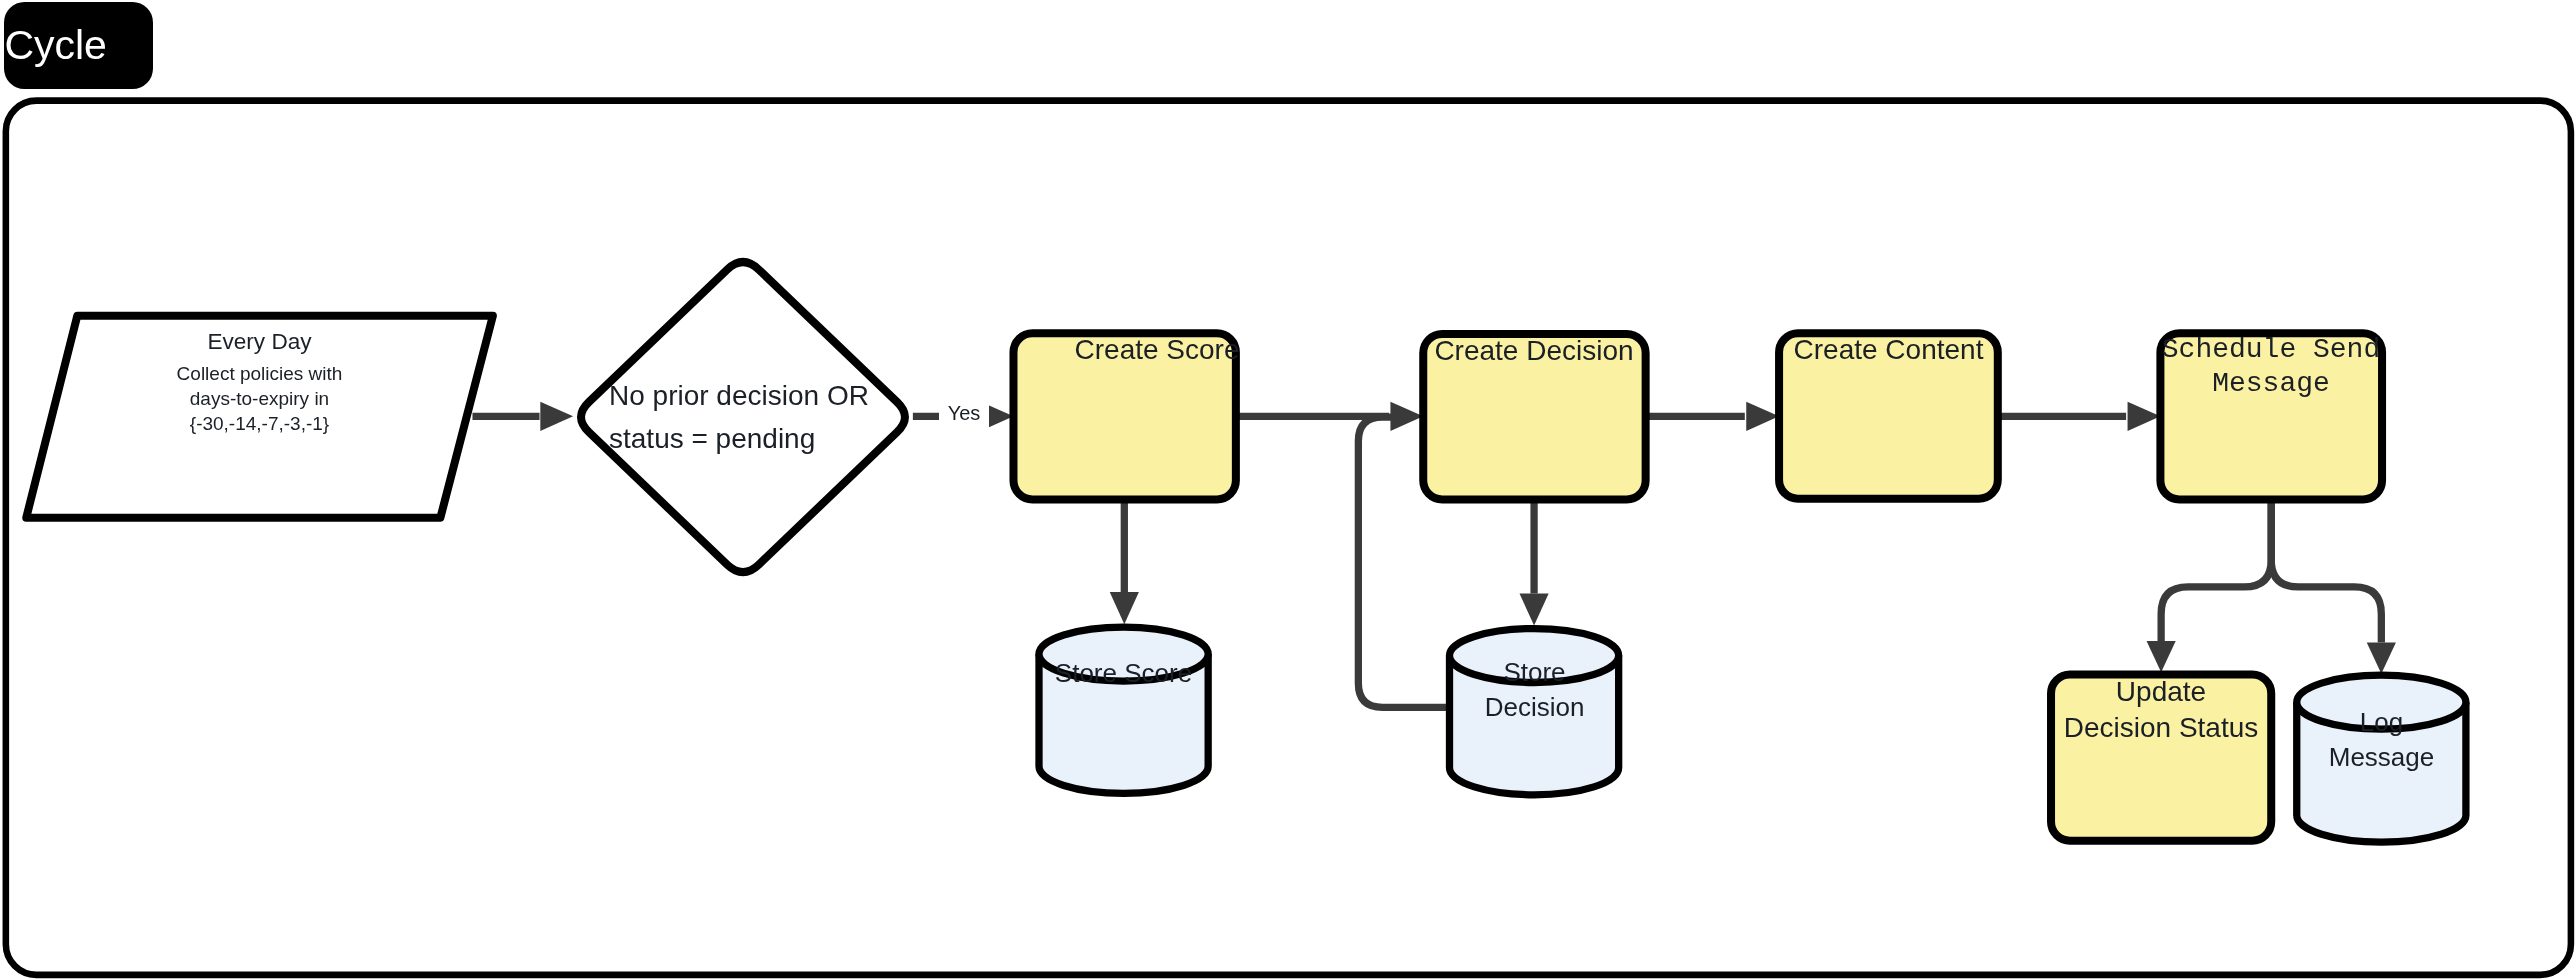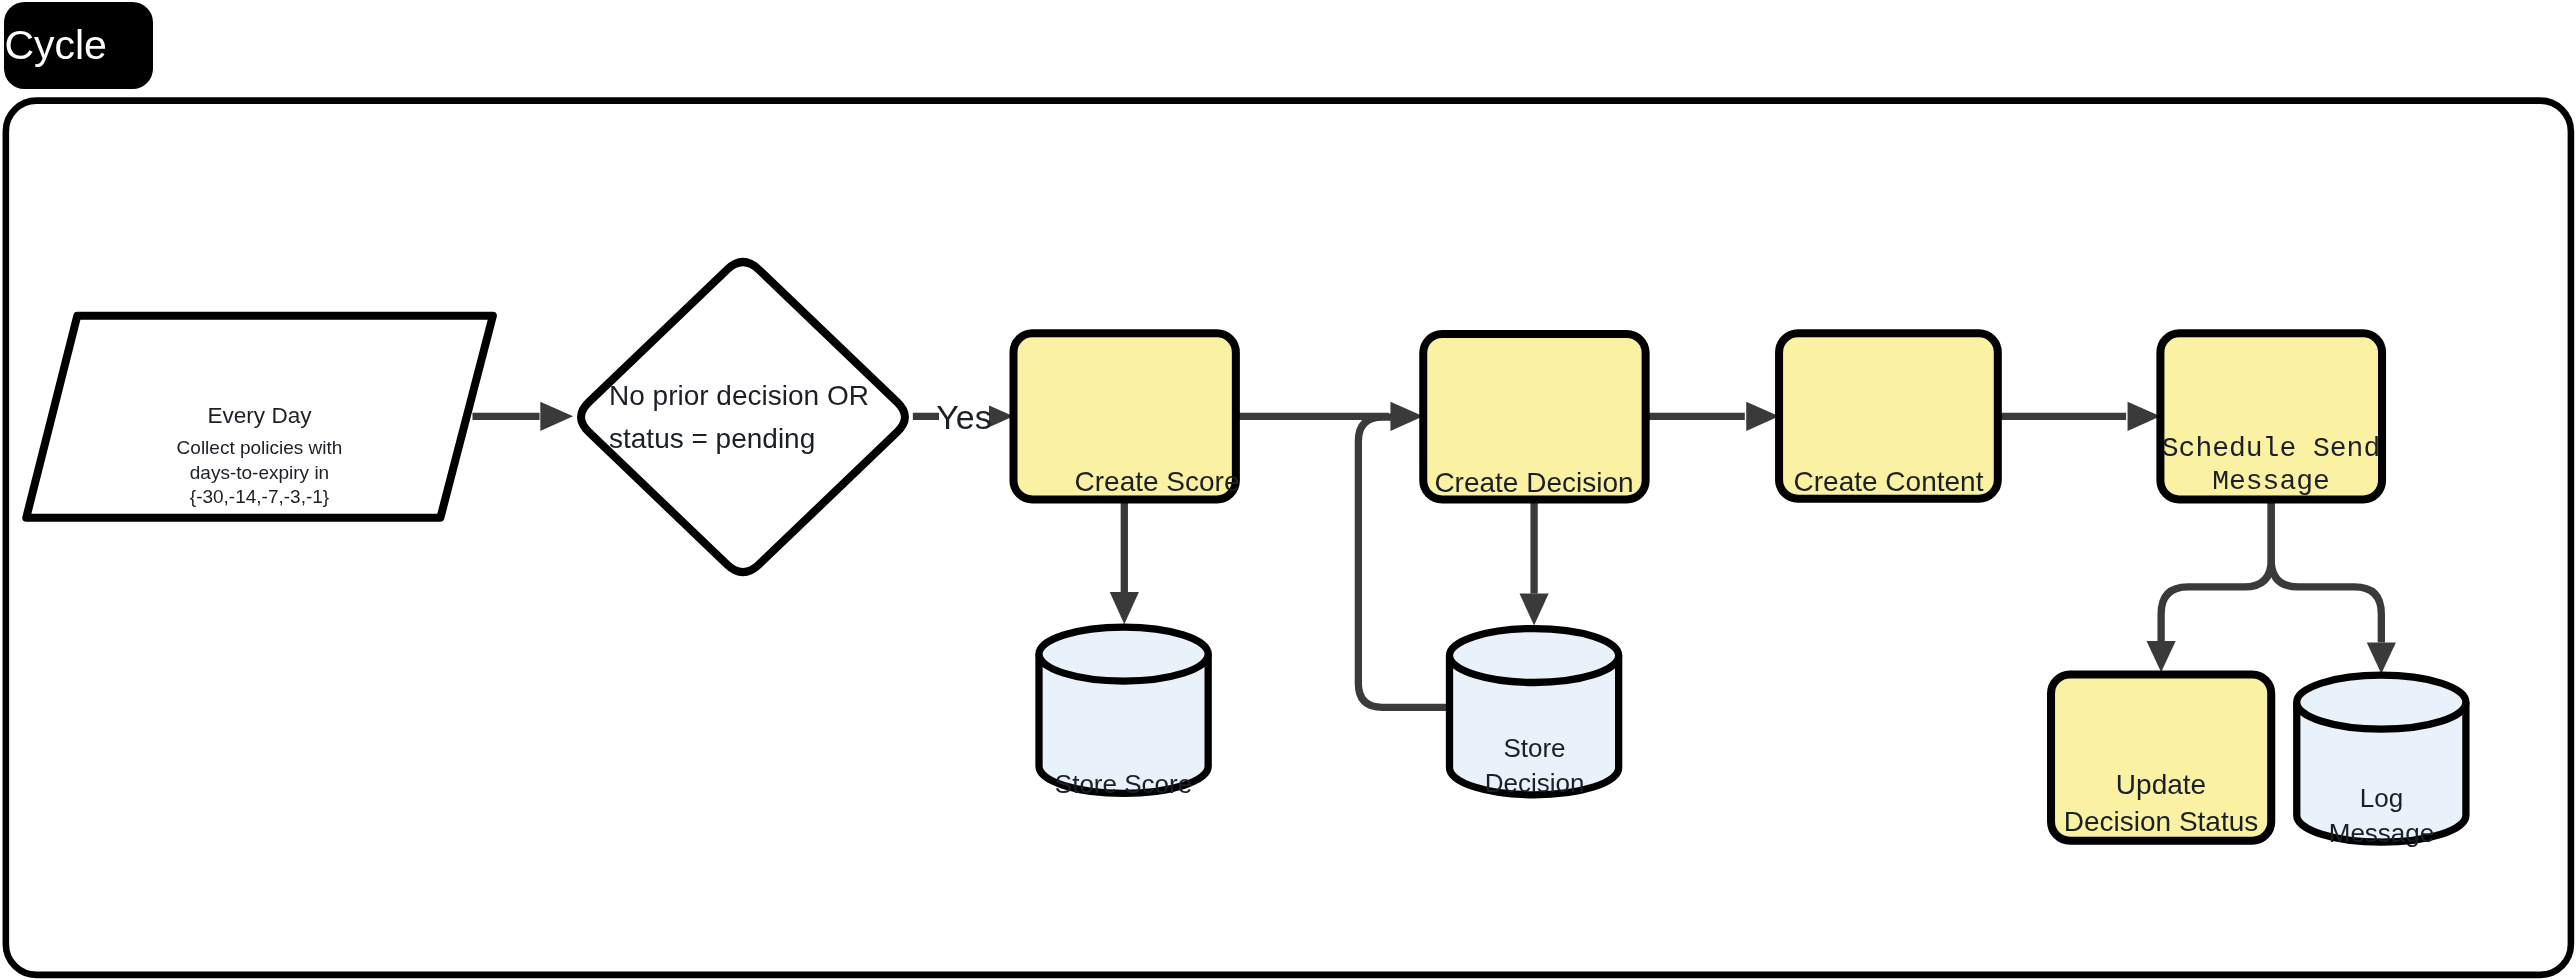--- a/index.html
+++ b/index.html
@@ -20,31 +20,31 @@
     font-family:"Liberation Sans", sans-serif;color:var(--label-color);
   }
   .stage svg{position:absolute;left:0;top:0;}
   .badge{
     position:absolute;left:4.4px;top:1.5px;width:149px;height:87px;
     background:var(--badge-bg);border-radius:20.4px;
     display:flex;align-items:center;justify-content:flex-start;
   }
   .badge span{color:var(--badge-text);font-size:41px;line-height:1;}
   .lbl{
-    position:absolute;display:flex;flex-direction:column;align-items:center;justify-content:flex-end;
+    position:absolute;display:flex;flex-direction:column;align-items:center;justify-content:flex-start;
     text-align:center;white-space:pre-line;color:var(--label-color);
     pointer-events:none;
   }
   .lbl-left{align-items:flex-start;justify-content:center;text-align:left;}
   .fs-node{font-size:28px;line-height:1.2;}
   .fs-cyl{font-size:26px;line-height:1.35;}
   .para-title{font-size:22.6px;line-height:1.2;margin-bottom:7.3px;}
   .para-body{font-size:19px;line-height:1.3;}
   .diamond-text{font-size:28px;line-height:1.55;}
-  .yes{font-size:34px;line-height:1;background:var(--canvas-bg);padding:1.5px 1.5px;}
+  .yes{font-size:20px;line-height:1;background:var(--canvas-bg);padding:1.5px 1.5px;}
   .lh-13{line-height:1.3;}
 </style>
 </head>
 <body>
 
 <div class="stage">
 
   <svg width="2576" height="980" viewBox="0 0 3533 1344">
 
     <rect x="8" y="138" width="3518" height="1199" rx="42" fill="none" stroke="var(--frame-stroke)" stroke-width="9"></rect>

